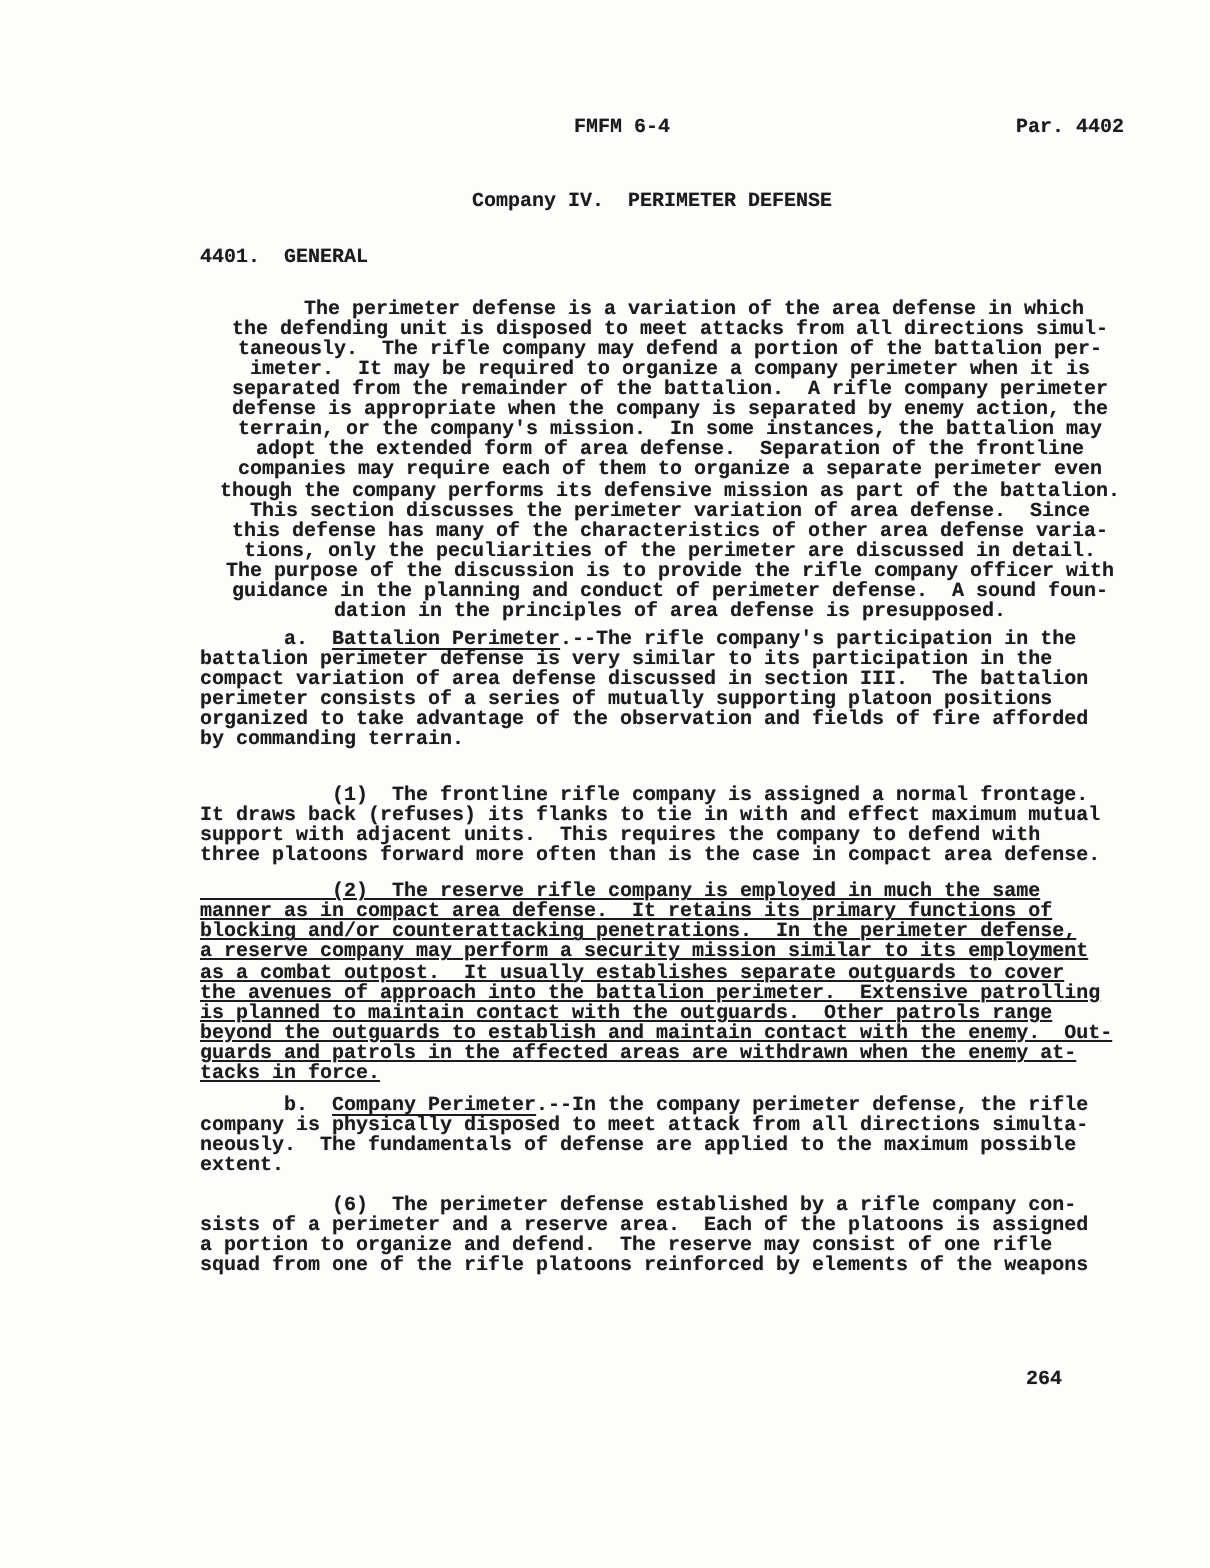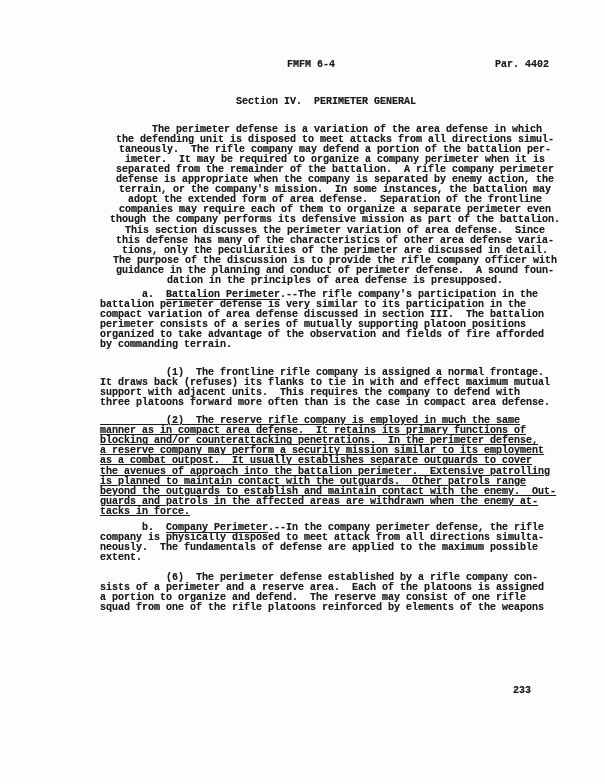--- a/index.html
+++ b/index.html
@@ -16,21 +16,21 @@
     font-family: "Liberation Mono", "DejaVu Sans Mono", monospace;
     font-weight: bold;
     font-size: 10px;
     line-height: 10.05px;
     color: #1c1c1c;
     text-shadow: 0 0 0.4px rgba(25,25,25,0.55);
   }
   .txt { white-space: pre; }
   .abs { position: absolute; }
   .manual-code { left: 287px; top: 60px; }
-  .par-ref    { left: 495px; top: 60px; }
+  .par-ref    { left: 508px; top: 60px; }
   .content {
     position: absolute;
     left: 100px;
     top: 97px;
     width: 470px;
   }
   .section-title { padding-left: 136px; margin: 0 0 18px 0; }
   .h4401 { margin: 0 0 16px 0; }
   .p4401 { margin: 0 0 4px 0; text-align: center; }
   .h4402 { margin: 0 0 14px 0; }
@@ -49,22 +49,23 @@
 </head>
 <body>
 
 <div class="page">
 
   <span class="abs txt manual-code">FMFM 6-4</span>
   <span class="abs txt par-ref">Par. 4402</span>
 
   <div class="content">
 
-    <div class="txt section-title">Section IV.  PERIMETER GENERAL</div>
+    <div class="txt section-title">Company IV.  PERIMETER DEFENSE</div>
 
+    <div class="txt h4401">4401.  GENERAL</div>
 
     <div class="txt p4401">    The perimeter defense is a variation of the area defense in which
 the defending unit is disposed to meet attacks from all directions simul-
 taneously.  The rifle company may defend a portion of the battalion per-
 imeter.  It may be required to organize a company perimeter when it is
 separated from the remainder of the battalion.  A rifle company perimeter
 defense is appropriate when the company is separated by enemy action, the
 terrain, or the company's mission.  In some instances, the battalion may
 adopt the extended form of area defense.  Separation of the frontline
 companies may require each of them to organize a separate perimeter even
@@ -105,15 +106,15 @@
 neously.  The fundamentals of defense are applied to the maximum possible
 extent.</span></div>
 
     <div class="txt p-b1">           (6)  The perimeter defense established by a rifle company con-
 sists of a perimeter and a reserve area.  Each of the platoons is assigned
 a portion to organize and defend.  The reserve may consist of one rifle
 squad from one of the rifle platoons reinforced by elements of the weapons</div>
 
   </div>
 
-  <span class="abs txt pageno">233</span>
+  <span class="abs txt pageno">264</span>
 
 </div>
 
 </body></html>

